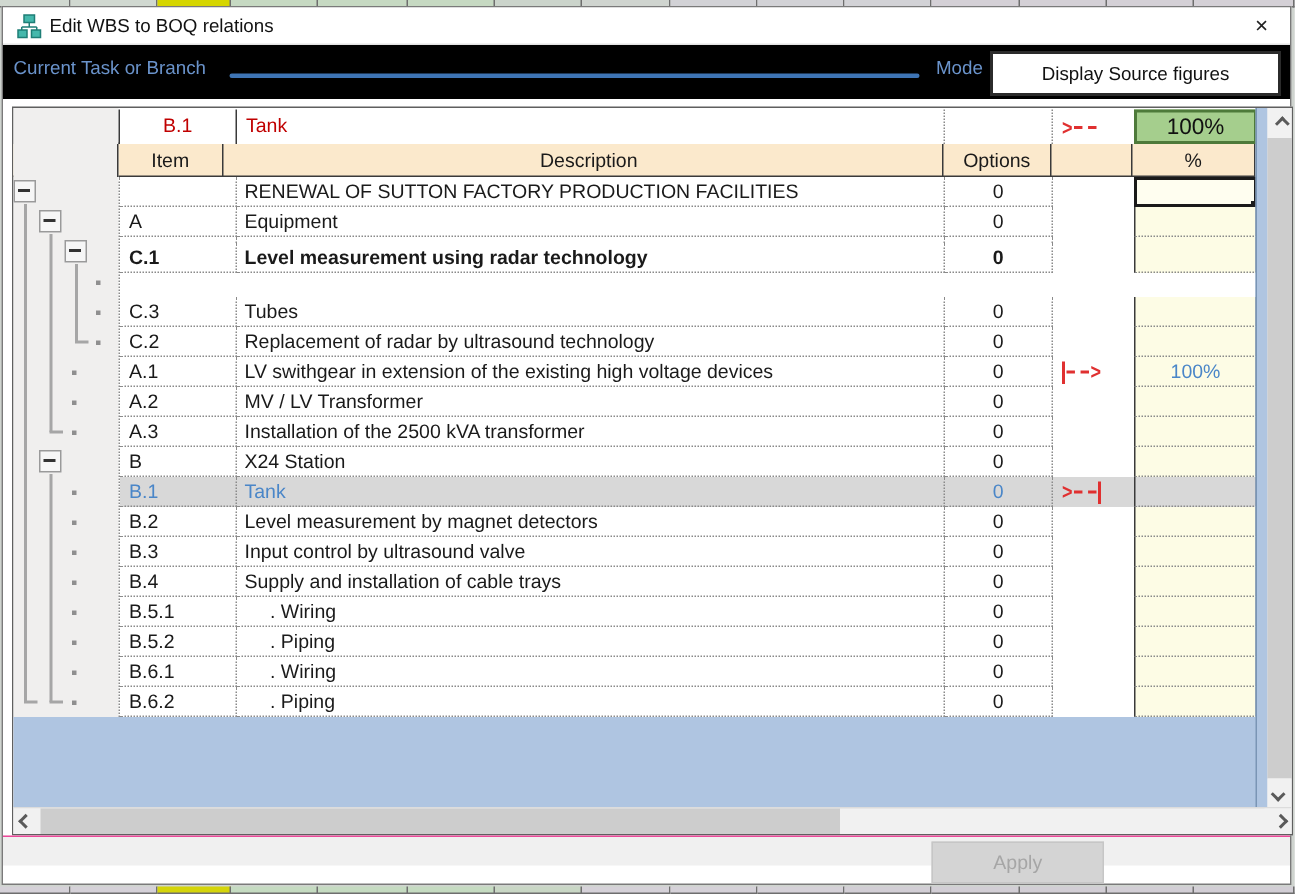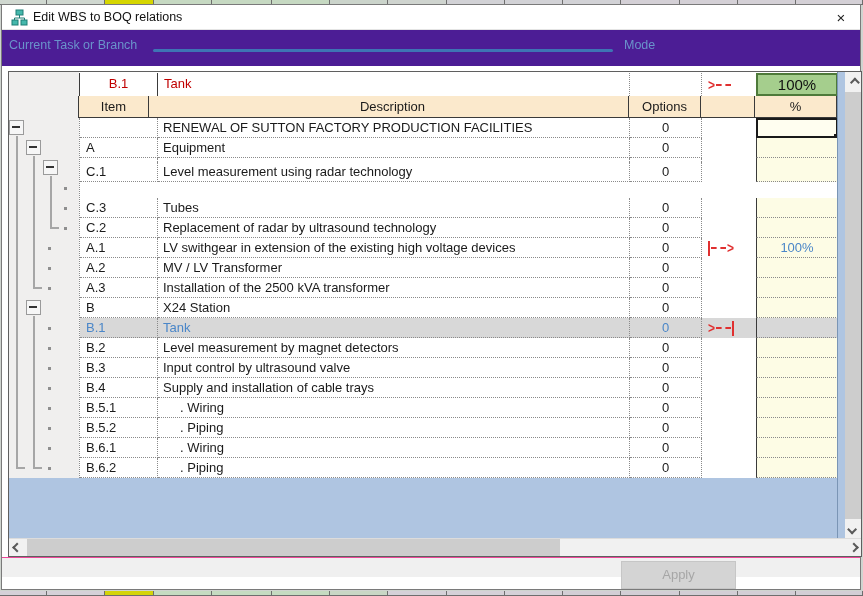--- a/index.html
+++ b/index.html
@@ -17,21 +17,21 @@
             border:1px solid #7a7a7a; }
 
   #titlebar { left:0; top:0; width:858px; height:25px; background:#fff;
               border-bottom:1px solid #e4e4e4; }
   #titleicon { left:9px; top:4px; width:17px; height:17px; }
   #titletext { left:31px; top:0; height:25px; line-height:25px; font-size:12.5px; color:#111; }
   #closebtn { right:8px; top:2px; width:22px; height:21px; text-align:center; line-height:21px;
               font-size:15px; color:#222; cursor:pointer; }
 
   
-  #toolbar { left:0; top:25px; width:858px; height:36px; background:#4c1d95; }
+  #toolbar { left:0; top:25px; width:858px; height:36px; background:#000000; }
   #cur-label { left:7px; top:8px; font-size:12.5px; color:#6a93cb; }
   #blue-rule { left:151px; top:19px; width:460px; height:3px; background:#3e74b4; border-radius:2px; }
   #mode-label { left:622px; top:8px; font-size:12.5px; color:#6a93cb; }
   #display-btn { left:658px; top:4px; width:194px; height:30px; background:#fff;
                  border:2px solid #2b2b2b; font-size:12.5px; color:#111;
                  text-align:center; line-height:26px; cursor:pointer; }
 
   
   #grid { left:6px; top:66px; width:854px; height:486px; border:1px solid #5f5f5f; background:#fff;
           font-size:13px; color:#1a1a1a; }
@@ -165,20 +165,21 @@
       <rect x="10" y="11" width="6" height="5" fill="#45b8ac" stroke="#1e7e76" stroke-width="1"></rect>
     </svg>
     <div id="titletext" class="abs">Edit WBS to BOQ relations</div>
     <div id="closebtn" class="abs">×</div>
   </div>
 
   <div id="toolbar" class="abs">
     <div id="cur-label" class="abs">Current Task or Branch</div>
     <div id="blue-rule" class="abs"></div>
     <div id="mode-label" class="abs">Mode</div>
+    <div id="display-btn" class="abs">Display Source figures</div>
   </div>
 
   <div id="grid" class="abs">
 
     <div id="treepanel" class="abs">
       <div id="tree-hdr-line" class="abs"></div>
     <div class="tline" style="left: 7px; top: 64px; height: 332px;"></div>
         <div class="tstub" style="left: 7px; top: 395px;"></div>
         <div class="tline" style="left: 24px; top: 84px; height: 132px;"></div>
         <div class="tstub" style="left: 24px; top: 215px;"></div>
@@ -245,21 +246,21 @@
           <div class="cell c-arr"></div>
           <div class="cell c-pct"></div>
         </div>
         <div class="row" style="top: 40px;">
           <div class="cell c-item">C</div>
           <div class="cell c-desc">Instruments</div>
           <div class="cell c-opt">0</div>
           <div class="cell c-arr"></div>
           <div class="cell c-pct"></div>
         </div>
-        <div class="row" style="top: 44px;">
+        <div class="row" style="top: 44px; font-weight: bold;">
           <div class="cell c-item">C.1</div>
           <div class="cell c-desc">Level measurement using radar technology</div>
           <div class="cell c-opt">0</div>
           <div class="cell c-arr"></div>
           <div class="cell c-pct"></div>
         </div>
         <div class="row" style="top: 80px;">
           <div class="cell c-item">C.3</div>
           <div class="cell c-desc">Tubes</div>
           <div class="cell c-opt">0</div>

